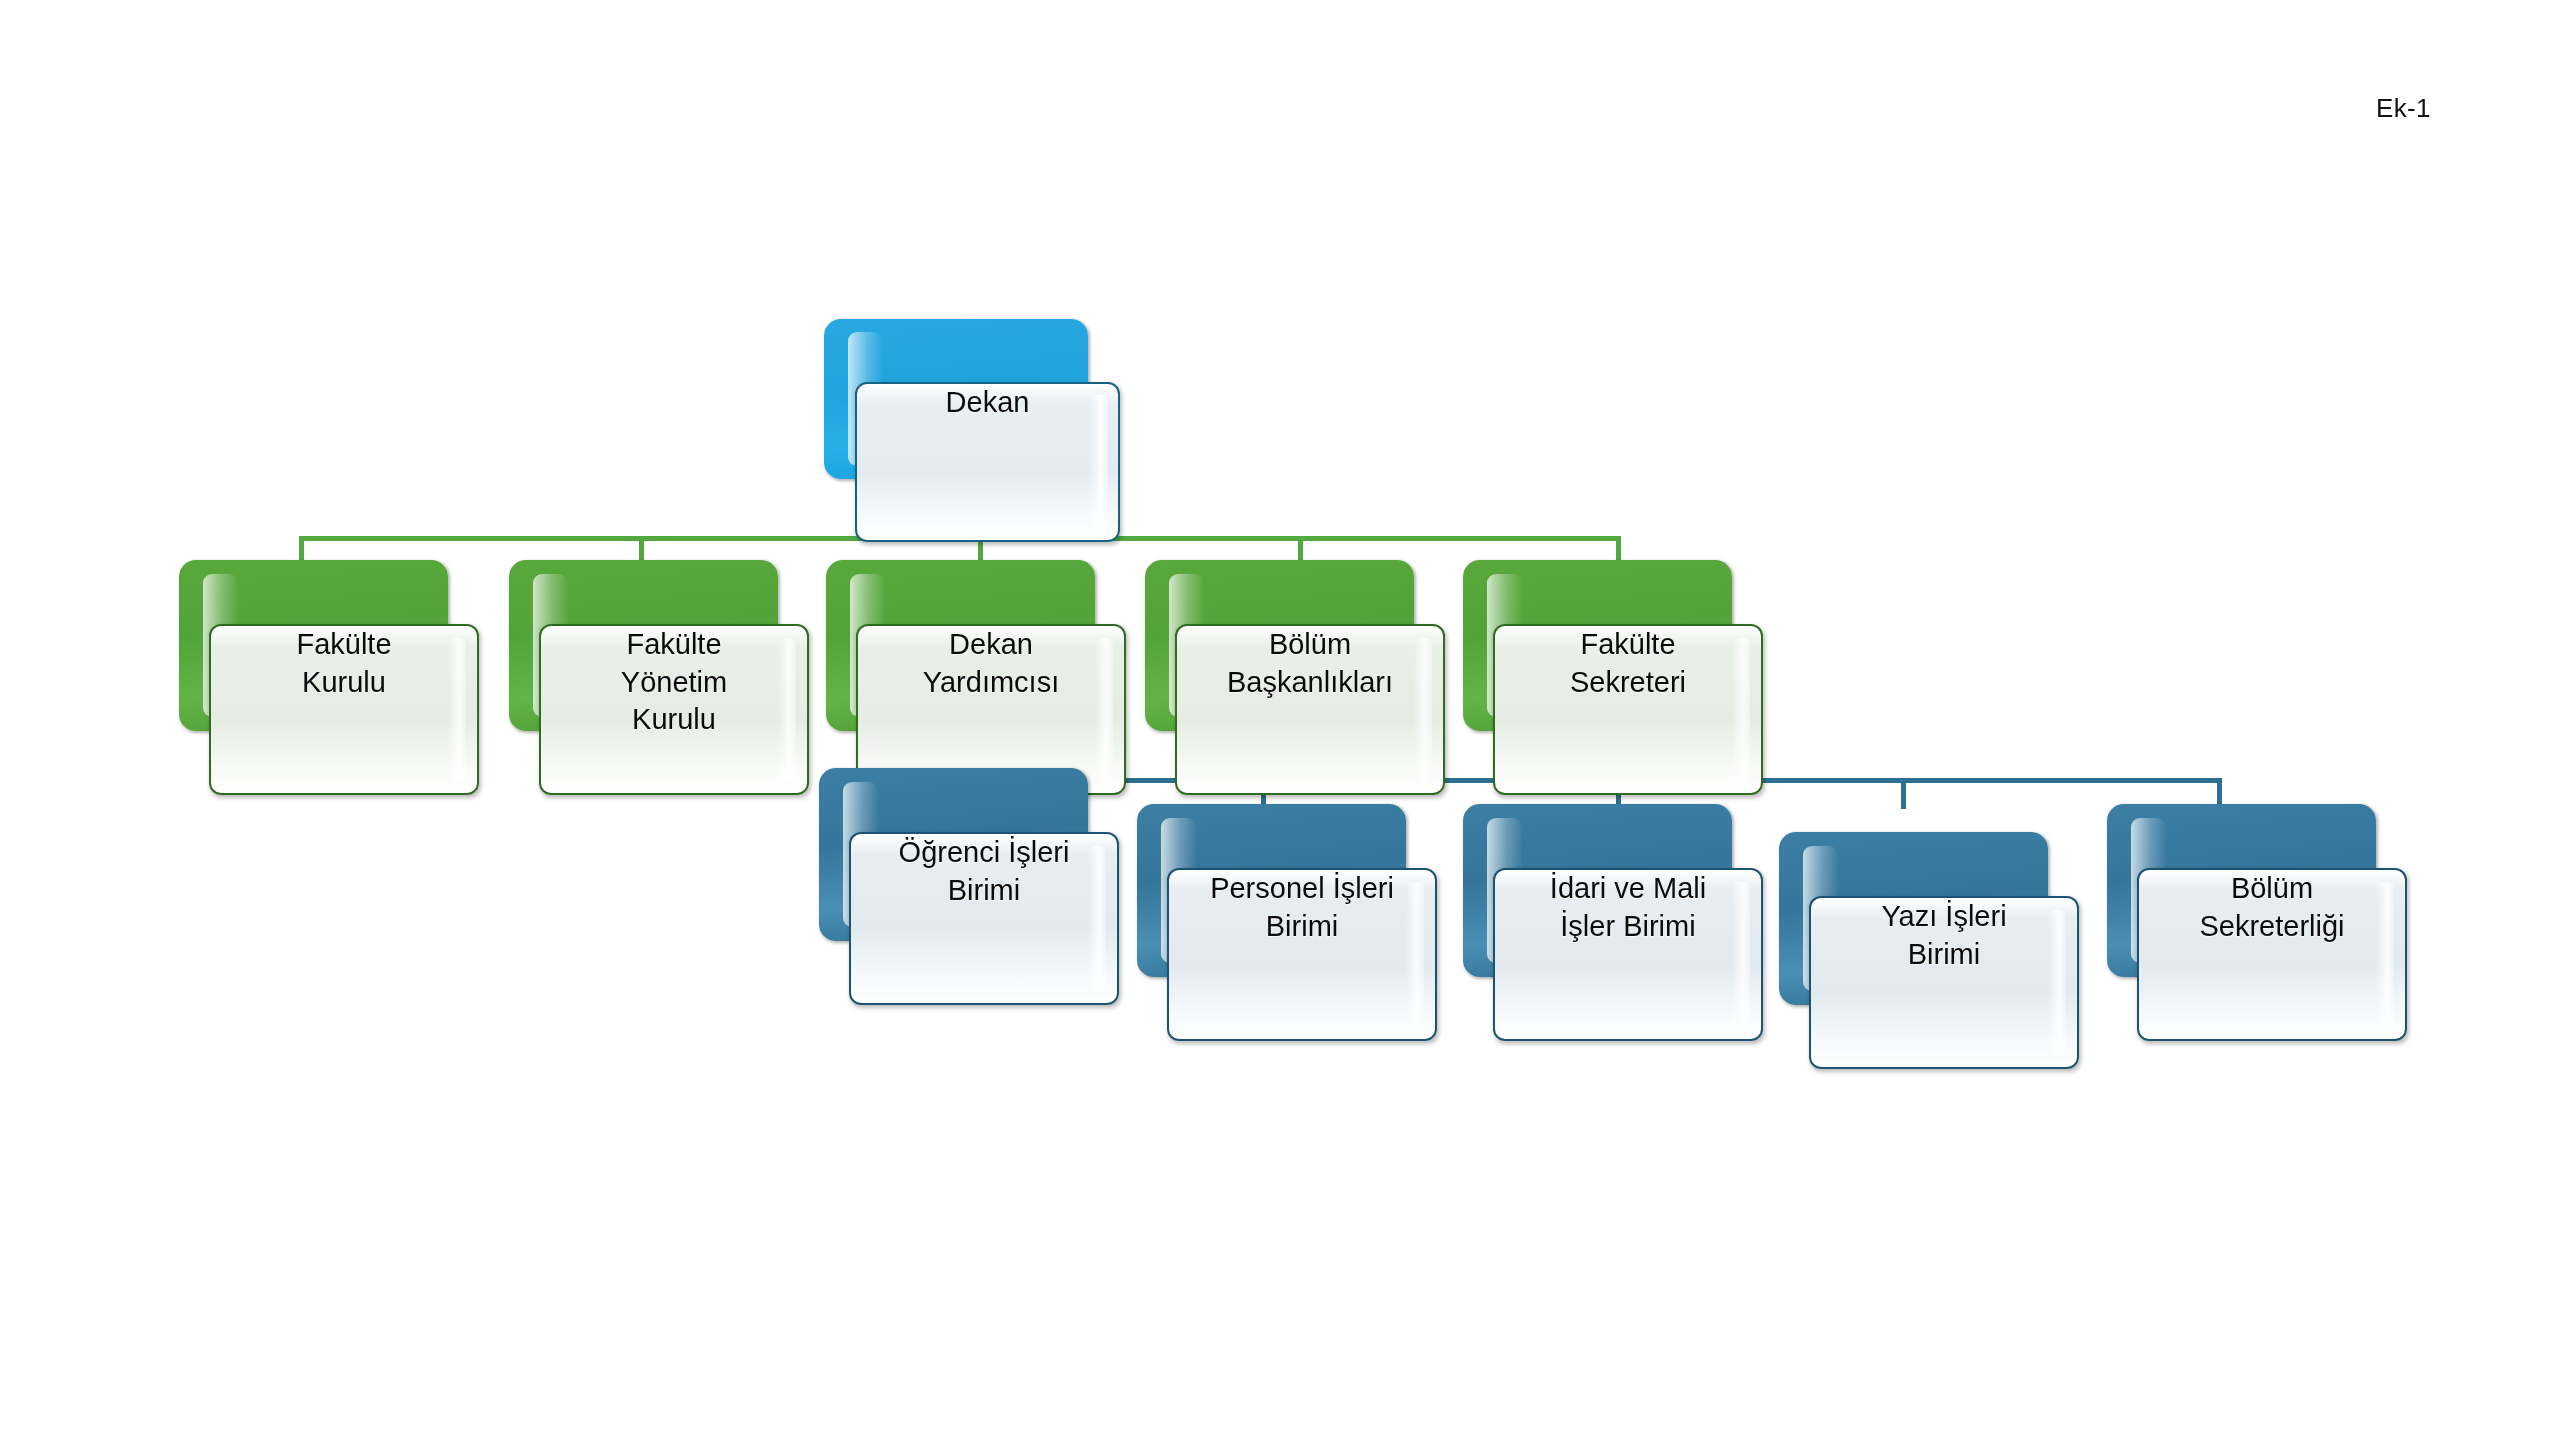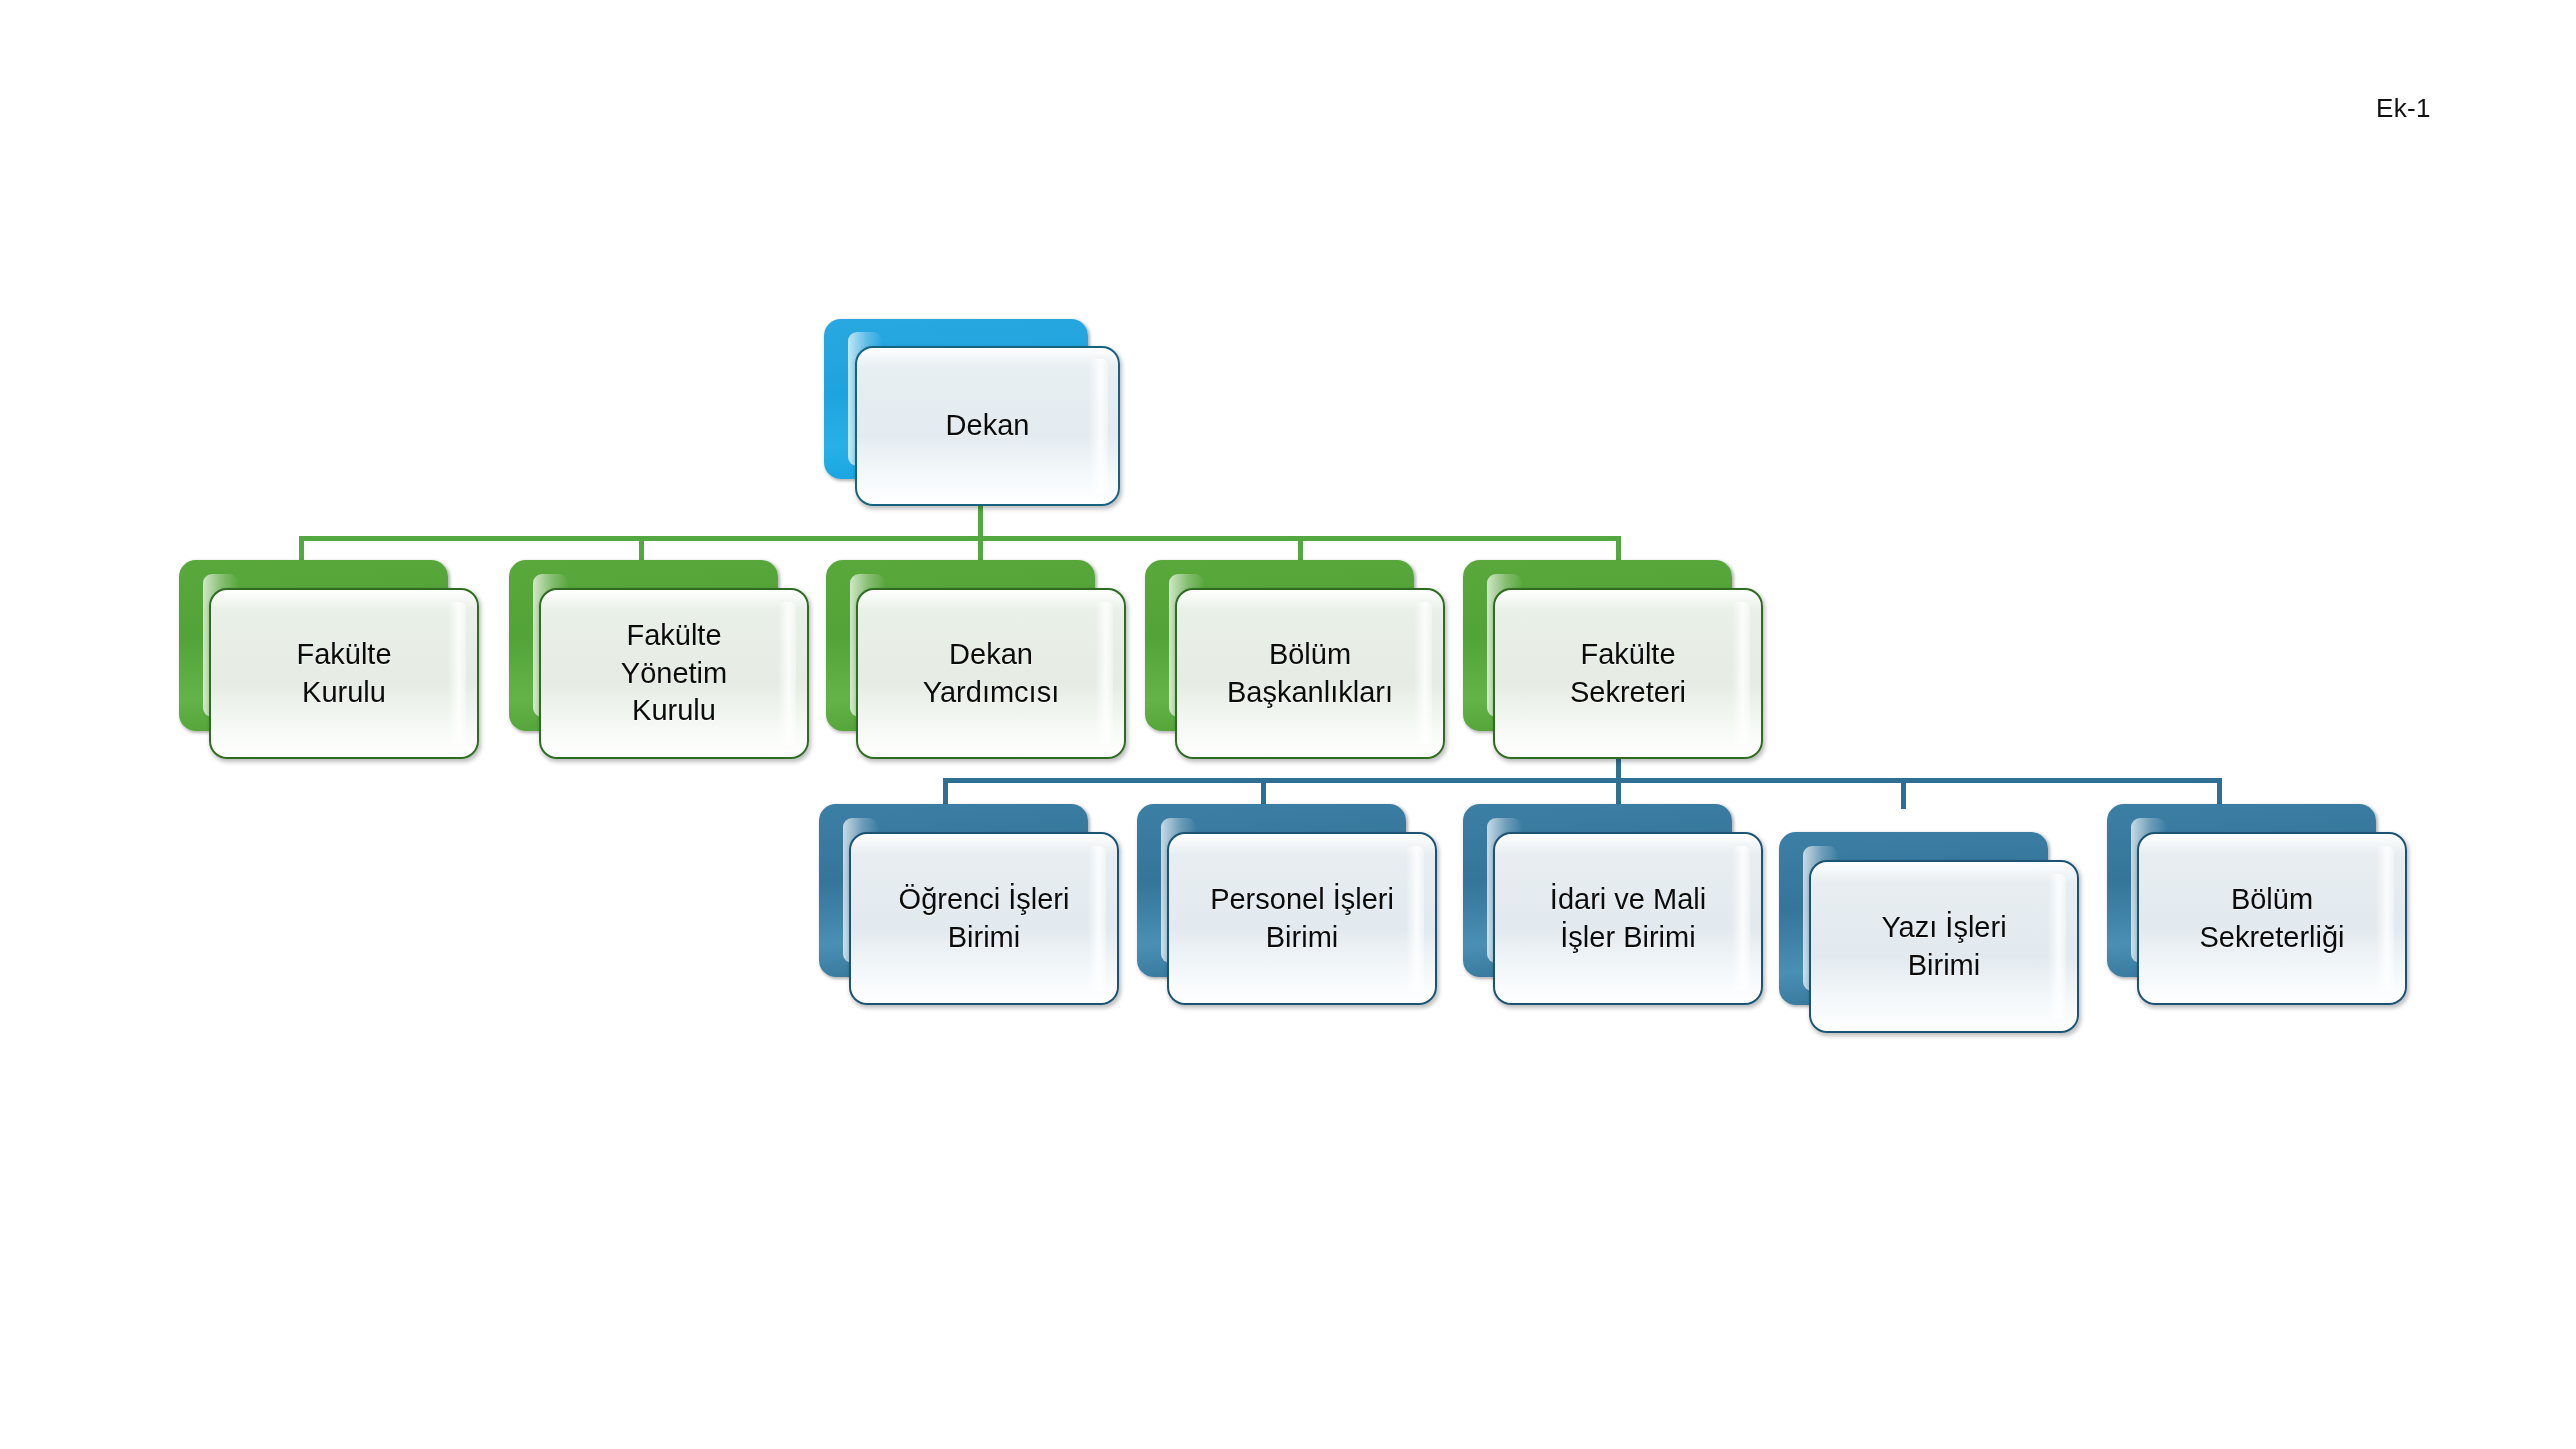--- a/index.html
+++ b/index.html
@@ -41,32 +41,33 @@
     left:9%;top:8%;width:13%;height:84%;
     border-radius:9px;
     background:linear-gradient(90deg,
        rgba(255,255,255,.72) 0%,
        rgba(255,255,255,.26) 55%,
        rgba(255,255,255,.02) 100%);
     pointer-events:none;
   }
   .card-front{
     position:absolute;
-    border-radius:18px;
+    border-radius:12px;
     box-sizing:border-box;
-    display:flex;align-items:center;justify-content:center;
+    display:flex;justify-content:center;
     text-align:center;
     background:
       linear-gradient(180deg,
         #ffffff 0%,
         #edf1ef 10%,
         #e9eeec 55%,
         #f7faf9 82%,
         #ffffff 100%);
     box-shadow:1.9px 2.6px 4.5px rgba(0,0,0,.26);
+    margin-top:36px;
   }
   .card-front::after{
     content:"";position:absolute;
     right:4%;top:7%;width:7%;height:86%;
     border-radius:6.4px;
     background:linear-gradient(90deg,
       rgba(255,255,255,.0) 0%,
       rgba(255,255,255,.85) 60%,
       rgba(255,255,255,.35) 100%);
     pointer-events:none;
@@ -177,21 +178,21 @@
   </div>
 
   <div class="node t-green" style="left:1463px;top:560px;width:300px;height:198px;">
     <div class="card-back" style="width:269px;height:171px;"></div>
     <div class="card-front" style="left:30px;top:28px;width:270px;height:171px;">
       <span class="card-label">Fakülte
 Sekreteri</span>
     </div>
   </div>
 
-  <div class="node t-steel" style="left:819px;top:804px;width:300px;height:201px;">
+  <div class="node t-steel" style="left:819px;top:768px;width:300px;height:201px;">
     <div class="card-back" style="width:269px;height:173px;"></div>
     <div class="card-front" style="left:30px;top:28px;width:270px;height:173px;">
       <span class="card-label">Öğrenci İşleri
 Birimi</span>
     </div>
   </div>
 
   <div class="node t-steel" style="left:1137px;top:804px;width:300px;height:201px;">
     <div class="card-back" style="width:269px;height:173px;"></div>
     <div class="card-front" style="left:30px;top:28px;width:270px;height:173px;">

